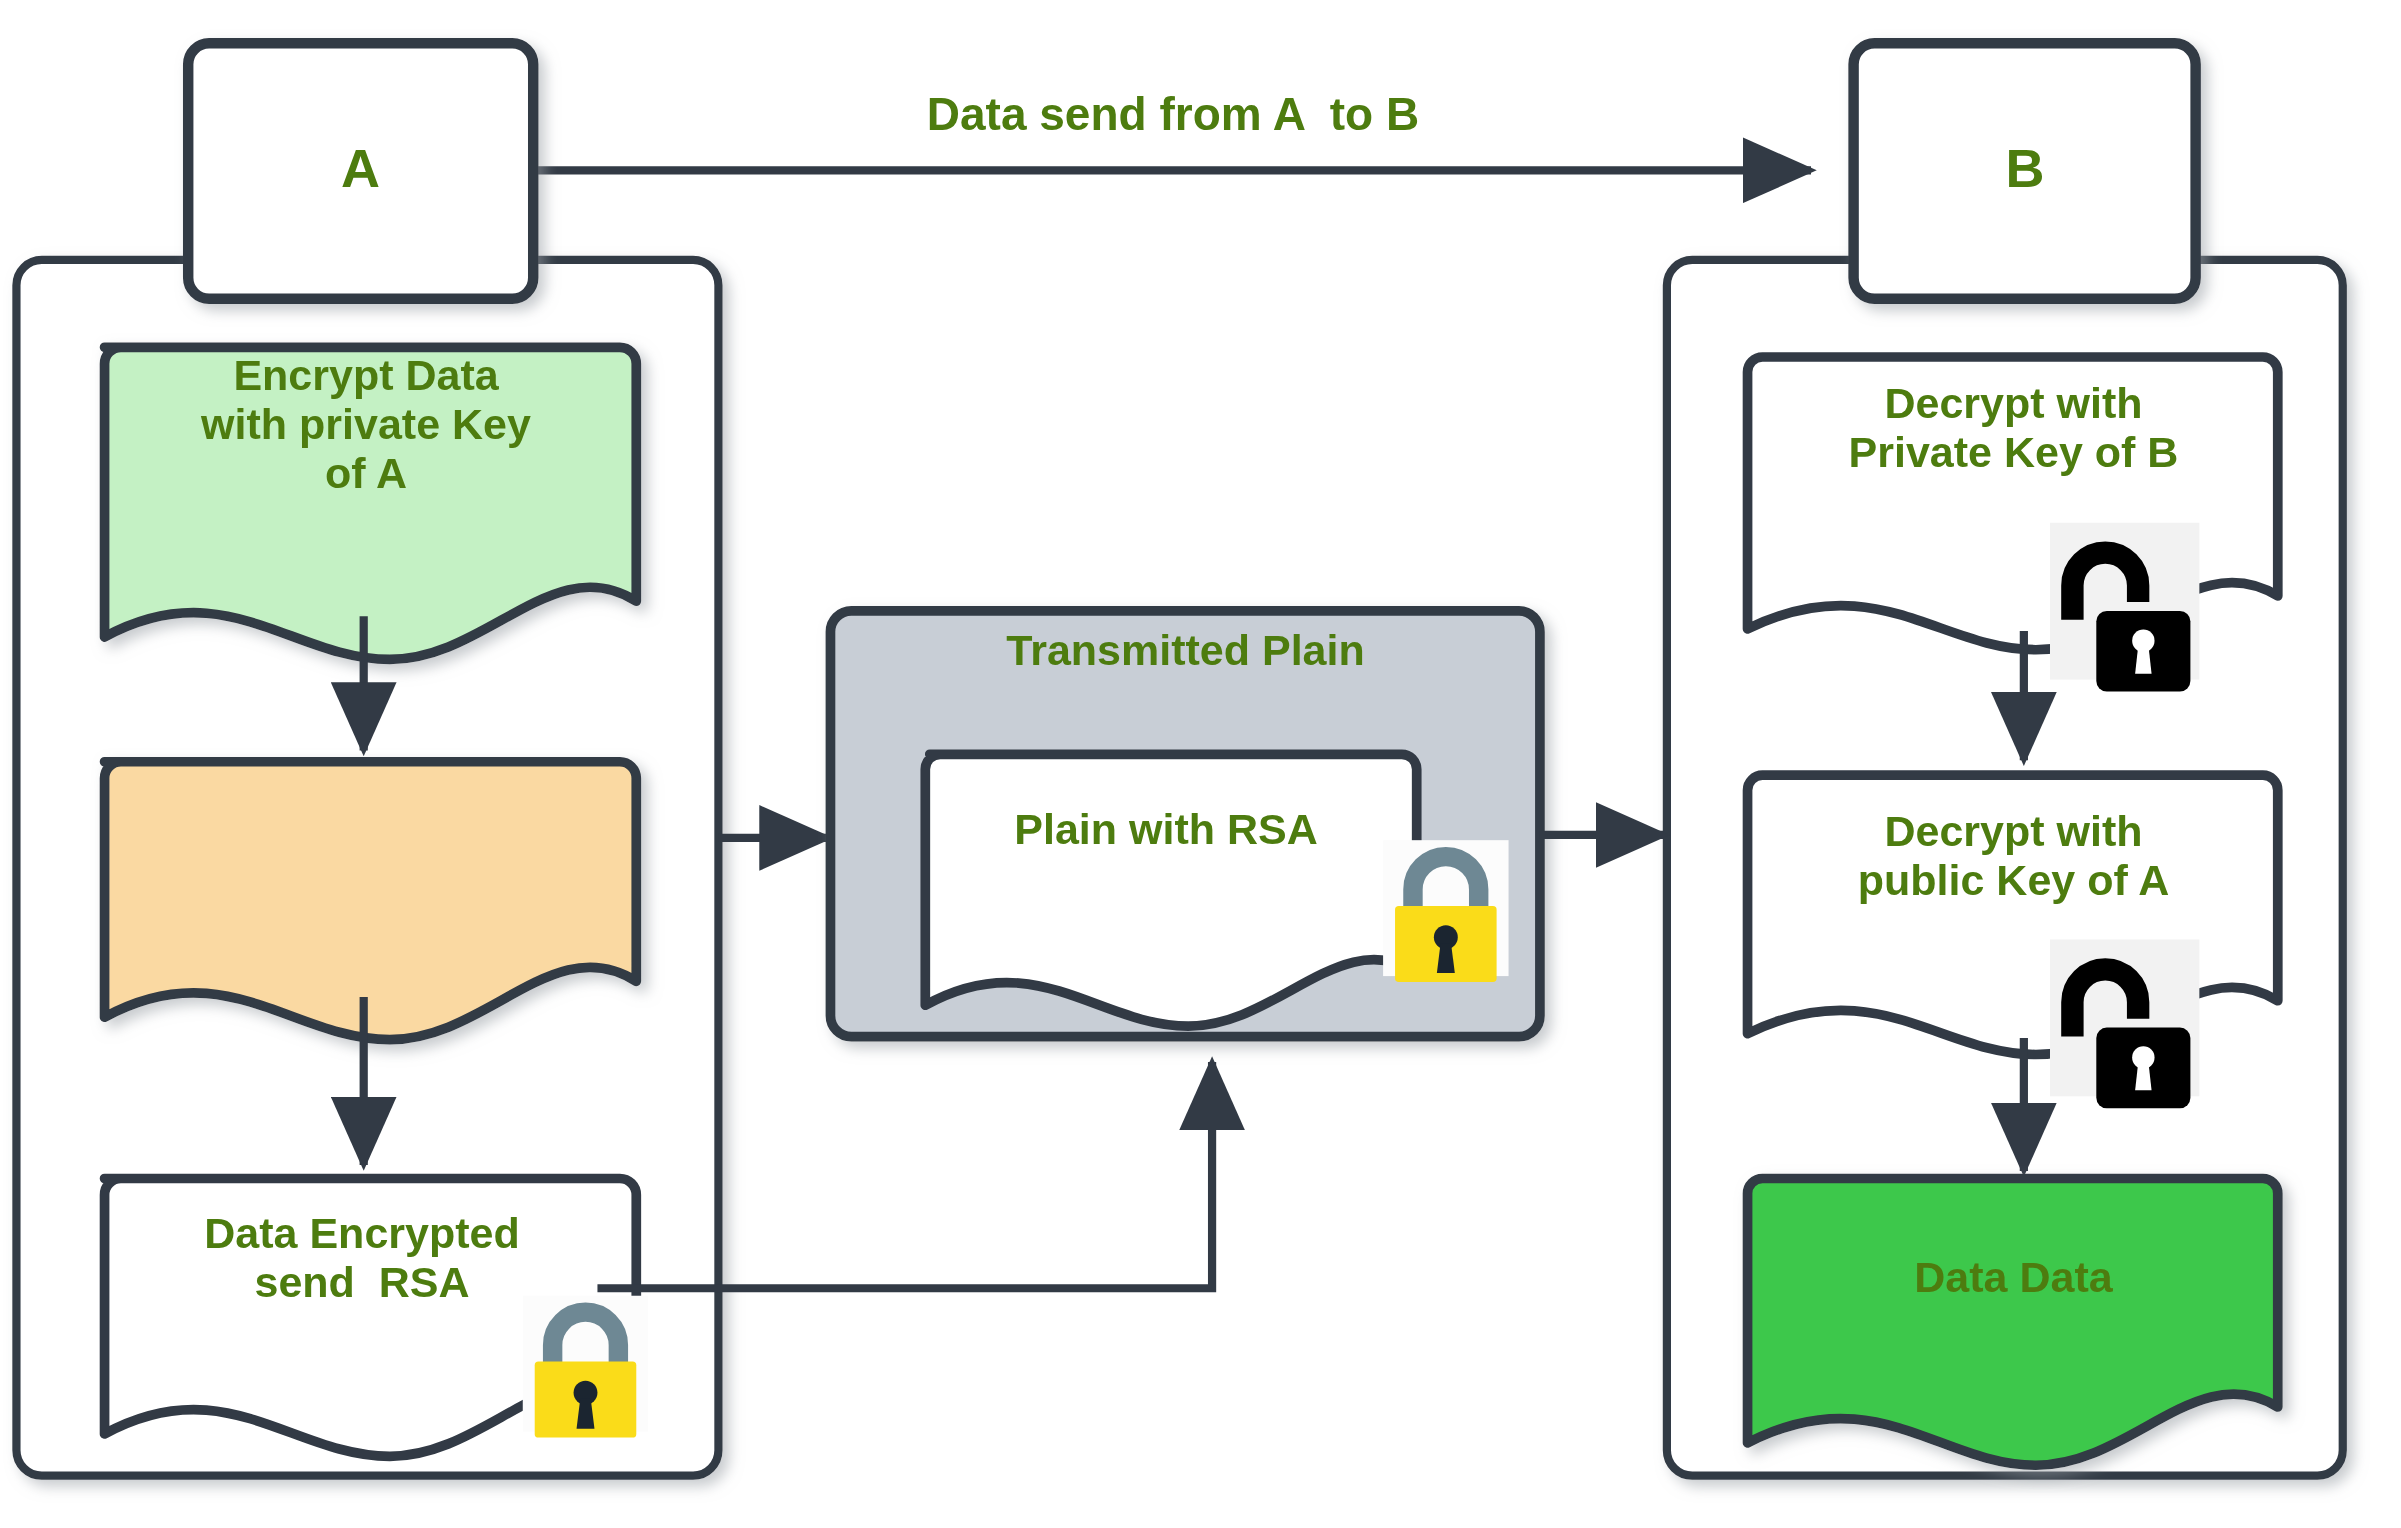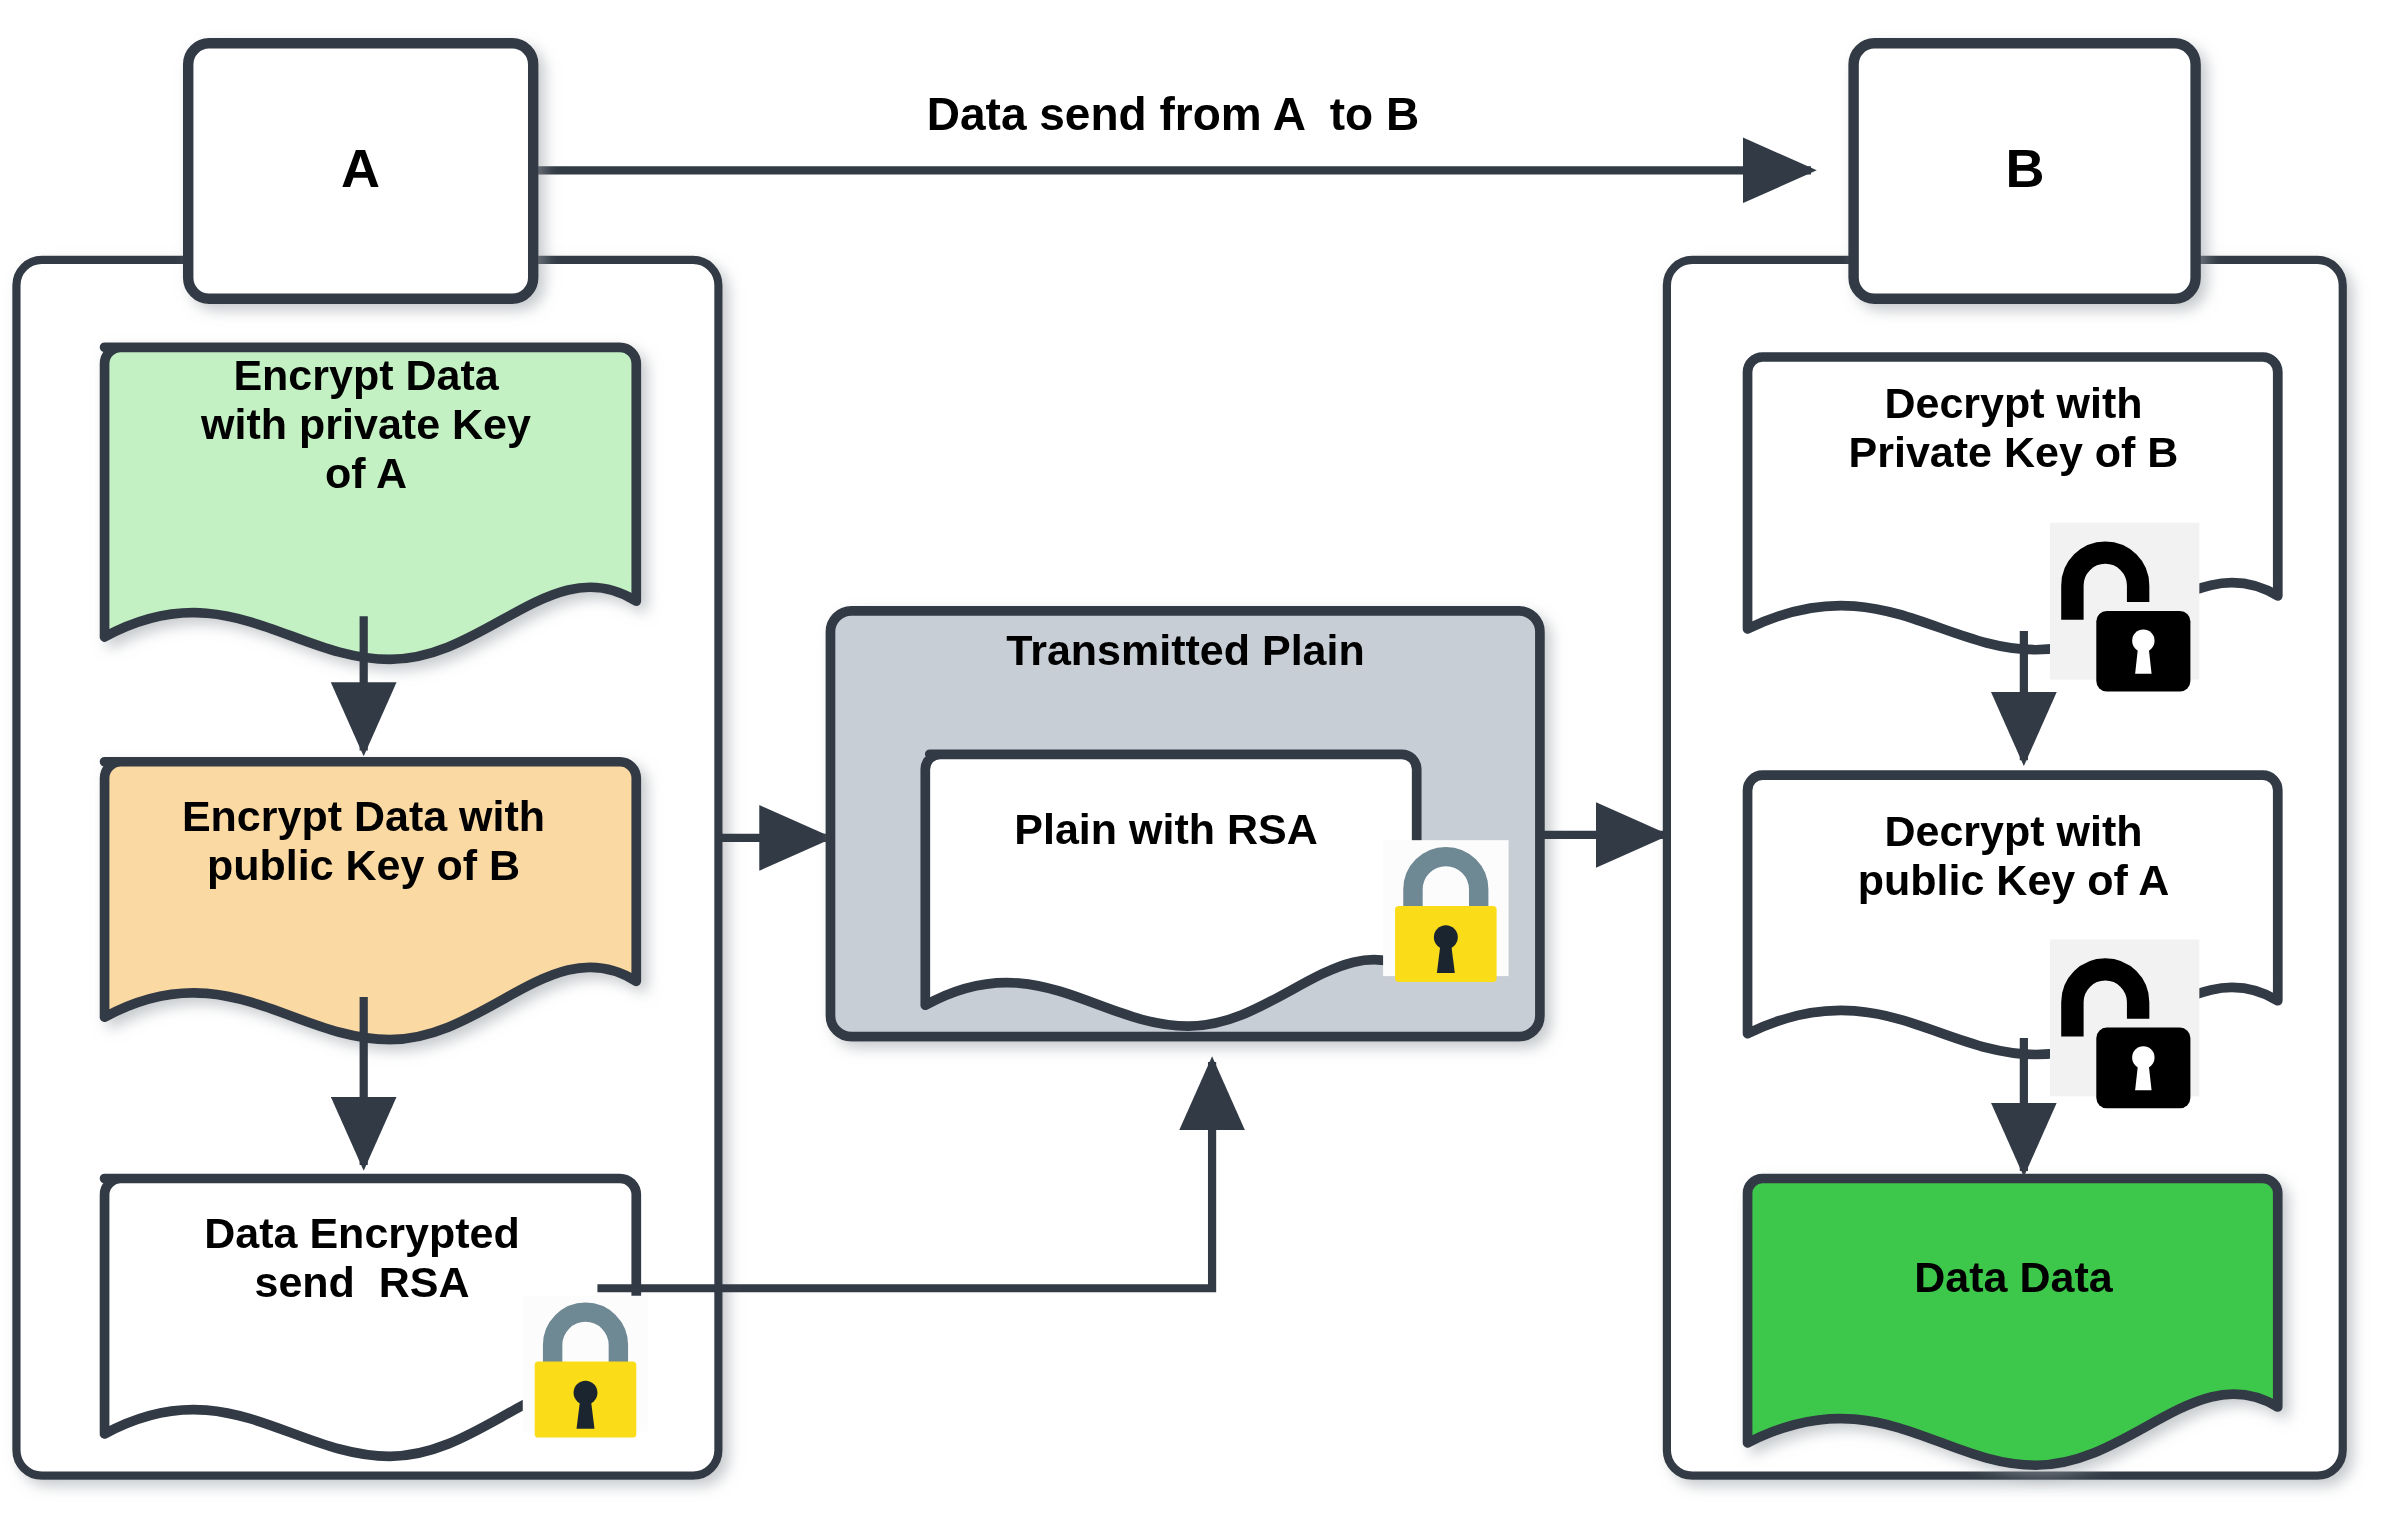--- a/index.html
+++ b/index.html
@@ -6,21 +6,21 @@
   html,body{margin:0;padding:0;background:#ffffff;}
   body{
     font-family:"Liberation Sans","DejaVu Sans",sans-serif;
     width:2401px;height:1528px;overflow:hidden;position:relative;
   }
   #stage{position:absolute;left:0;top:0;width:2401px;height:1528px;}
   #svgroot{position:absolute;left:0;top:0;width:2401px;height:1528px;}
 
   .lbl{
     position:absolute;
-    color:#000000;
+    color:#4d7c0f;
     font-weight:bold;
     text-align:center;
     line-height:1.14;
     white-space:pre-wrap;
     pointer-events:none;
     -webkit-font-smoothing:antialiased;
   }
   .lbl-xl{font-size:54px;}
   .lbl-box{font-size:43px;}
   .lbl-title{font-size:43px;}
@@ -143,22 +143,20 @@
   <div class="lbl lbl-xl" style="left:188px;top:138px;width:345px;">A</div>
 
   <div class="lbl lbl-xl" style="left:1854px;top:138px;width:342px;">B</div>
 
   <div class="lbl lbl-arrow" style="left:695px;top:88px;width:956px;">Data send from A  to B</div>
 
   <div class="lbl lbl-box" style="left:112px;top:351px;width:508px;">Encrypt Data
 with private Key
 of A</div>
 
-  <div class="lbl lbl-box" style="left:106px;top:792px;width:515px;">Encrypt Data with
-public Key of B</div>
 
   <div class="lbl lbl-box" style="left:112px;top:1209px;width:500px;">Data Encrypted
 send  RSA</div>
 
   <div class="lbl lbl-title" style="left:838px;top:626px;width:695px;">Transmitted Plain</div>
 
   <div class="lbl lbl-box" style="left:930px;top:805px;width:472px;">Plain with RSA</div>
 
   <div class="lbl lbl-box" style="left:1764px;top:379px;width:499px;">Decrypt with
 Private Key of B</div>

